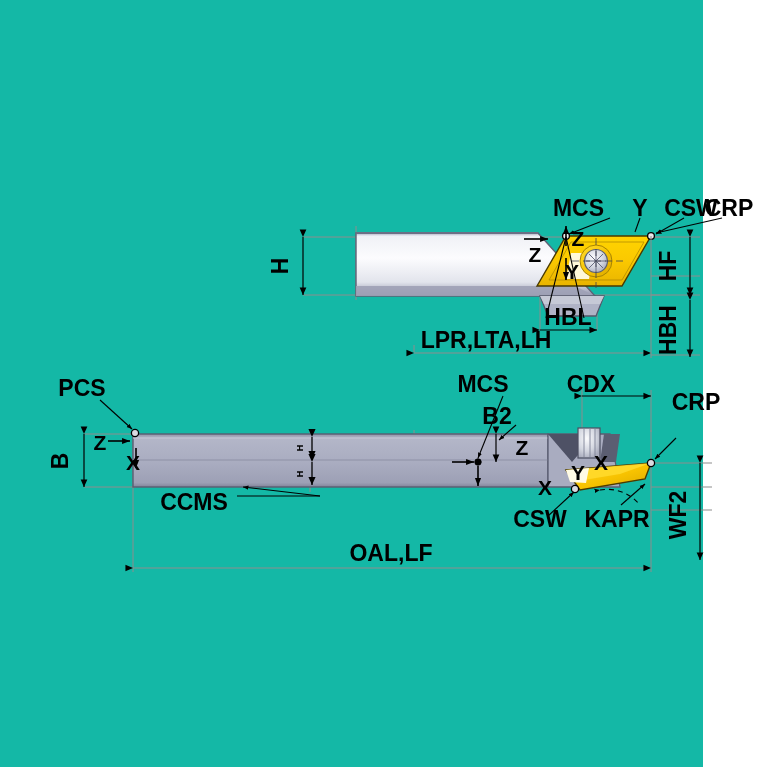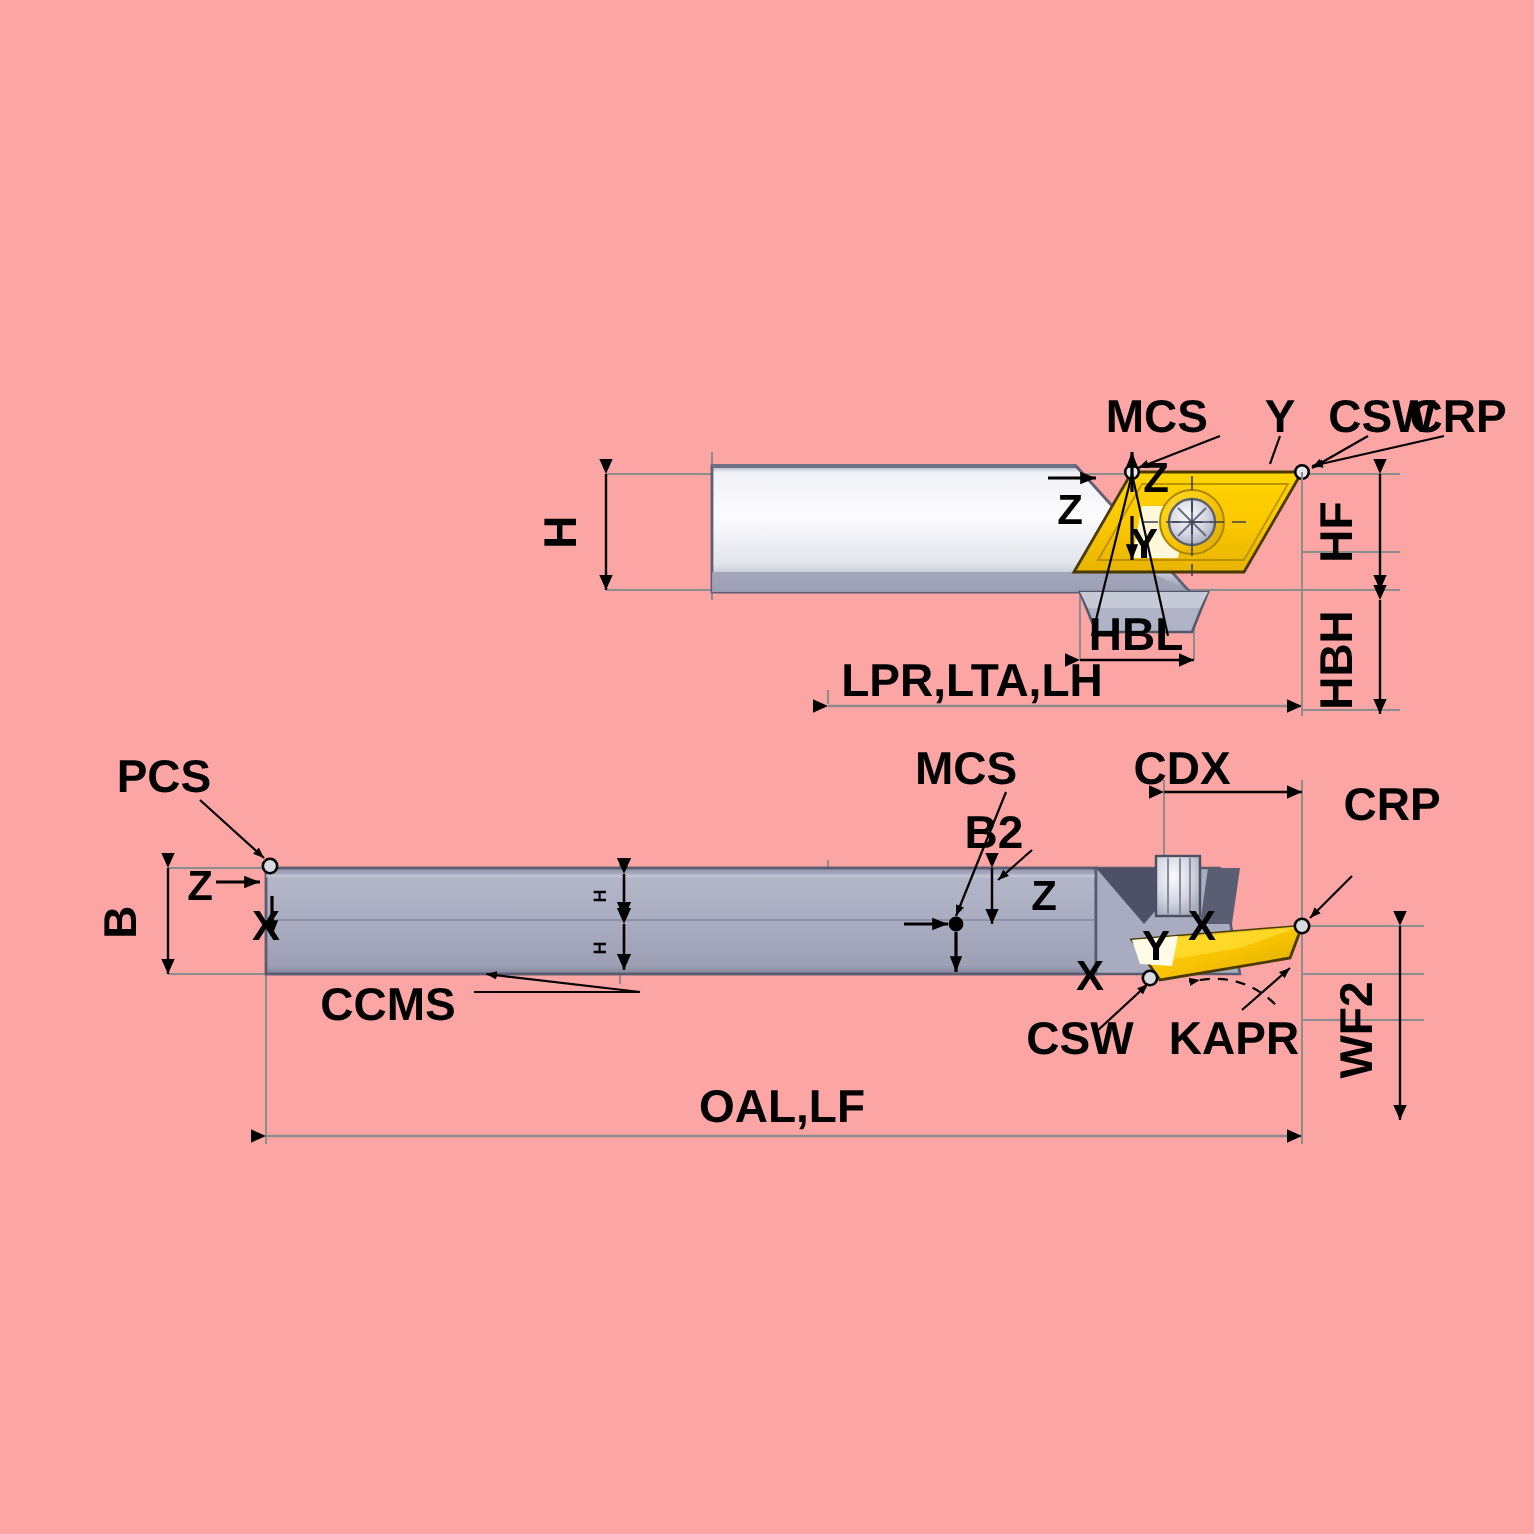--- a/index.html
+++ b/index.html
@@ -1,18 +1,18 @@
 <!DOCTYPE html>
 <html><head>
 <meta charset="utf-8">
 <style>
   html,body{margin:0;padding:0;background:#ffffff;}
   body{width:767px;height:767px;overflow:hidden;
        font-family:"Liberation Sans",sans-serif;}
-  #stage{position:relative;width:767px;height:767px;background:#fca5a5;}
+  #stage{position:relative;width:703px;height:767px;background:#14b8a6;}
   svg{display:block;}
   .lbl{font-family:"Liberation Sans",sans-serif;font-weight:bold;fill:#000;}
   .lbl-24{font-size:23px;}
   .lbl-21{font-size:21px;}
   .lbl-9{font-size:9px;}
 </style>
 </head>
 <body>
 
 <div id="stage">

